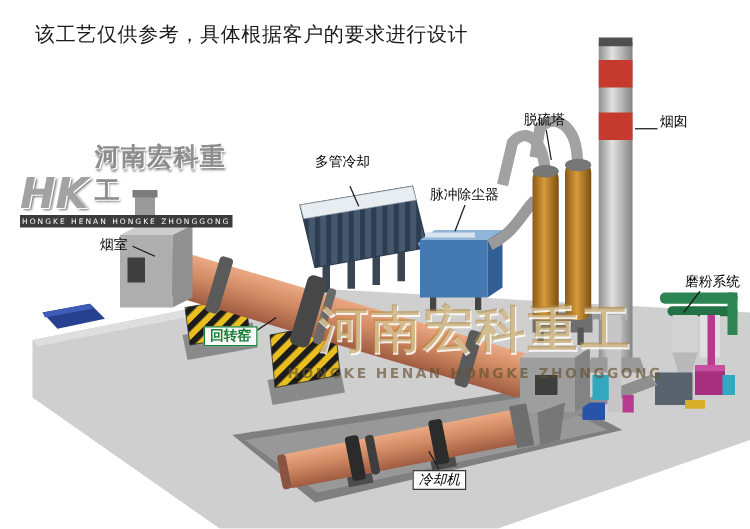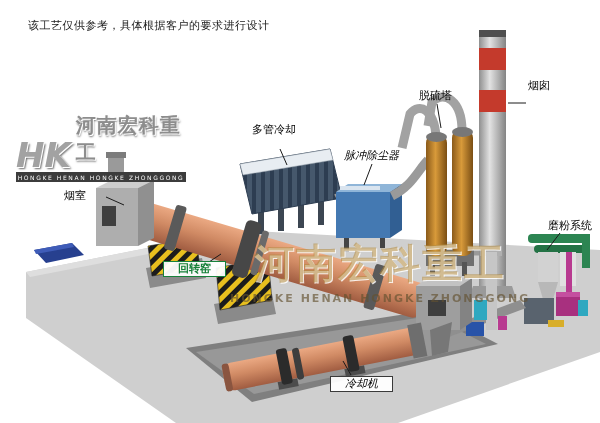--- a/index.html
+++ b/index.html
@@ -1,33 +1,33 @@
 <!DOCTYPE html>
 <html><head>
 <meta charset="utf-8">
 <style>
   html,body{margin:0;padding:0;background:#fff;}
   .stage{position:relative;width:600px;height:423px;background:#ffffff;overflow:hidden;
          font-family:"DejaVu Sans","Liberation Sans",sans-serif;}
   .scene{position:absolute;left:0;top:0;}
-  .disclaimer{position:absolute;left:28px;top:18px;font-size:11px;color:#1a1a1a;letter-spacing:.5px;}
+  .disclaimer{position:absolute;left:28px;top:18px;font-size:16px;color:#1a1a1a;letter-spacing:.5px;}
   .logo{position:absolute;left:16px;top:112px;width:170px;}
   .logo-row{display:flex;align-items:flex-end;gap:5px;}
   .logo-hk{font-size:34px;font-weight:bold;font-style:italic;line-height:.85;color:#a2a2a2;
            text-shadow:1px 1px 0 #fff,2px 2px 2px #6f6f6f;}
   .logo-cn{font-size:20px;font-weight:bold;color:#8d8d8d;letter-spacing:1px;
            text-shadow:1px 1px 0 #fff,1px 2px 2px #777;padding-bottom:4px;}
   .logo-bar{margin-top:2px;background:#3c3c3c;color:#ffffff;font-size:6px;letter-spacing:1.6px;
             text-align:center;padding:2px 0 1px 0;}
   .watermark{position:absolute;left:230px;top:236px;pointer-events:none;text-align:center;}
   .wm-cn{font-size:40px;font-weight:bold;letter-spacing:2px;color:rgba(178,139,62,.55);
          text-shadow:1px 1px 0 rgba(255,255,255,.85);}
   .wm-en{margin-top:1px;font-size:11px;font-weight:bold;letter-spacing:2px;color:rgba(100,82,48,.65);}
   .lbl{position:absolute;font-size:11px;color:#000;white-space:nowrap;line-height:1.1;}
-  .lbl.boxed{background:rgba(255,255,255,.95);border:1px solid #3a3a3a;padding:1px 14px;}
+  .lbl.boxed{background:rgba(255,255,255,.95);border:1px solid #3a3a3a;padding:1px 4px;}
   .lbl.green{color:#17813a;border-color:#17813a;font-weight:bold;}
 </style>
 </head>
 <body>
 
 <div class="stage">
 
   <svg class="scene" width="600" height="423" viewBox="0 0 600 423">
     <defs>
       <pattern id="hazard" width="10" height="10" patternUnits="userSpaceOnUse" patternTransform="rotate(45)">
@@ -196,22 +196,22 @@
   <div class="disclaimer">该工艺仅供参考，具体根据客户的要求进行设计</div>
 
   <div class="logo">
     <div class="logo-row">
       <span class="logo-hk">HK</span>
       <span class="logo-cn">河南宏科重工</span>
     </div>
     <div class="logo-bar">HONGKE HENAN HONGKE ZHONGGONG</div>
   </div>
 
-  <div class="lbl" style="left:64px;top:190px;">烟室</div>
+  <div class="lbl" style="left:80px;top:190px;">烟室</div>
   <div class="lbl" style="left:252px;top:124px;">多管冷却</div>
-  <div class="lbl" style="left:344px;top:150px;font-style:italic;">脉冲除尘器</div>
+  <div class="lbl" style="left:344px;top:150px;">脉冲除尘器</div>
   <div class="lbl" style="left:419px;top:90px;">脱硫塔</div>
-  <div class="lbl" style="left:528px;top:80px;">烟囱</div>
+  <div class="lbl" style="left:528px;top:92px;">烟囱</div>
   <div class="lbl" style="left:548px;top:220px;text-align:center;">磨粉系统</div>
   <div class="lbl boxed green" style="left:163px;top:261px;">回转窑</div>
   <div class="lbl boxed" style="left:330px;top:376px;font-style:italic;">冷却机</div>
 
 </div>
 
 </body></html>

